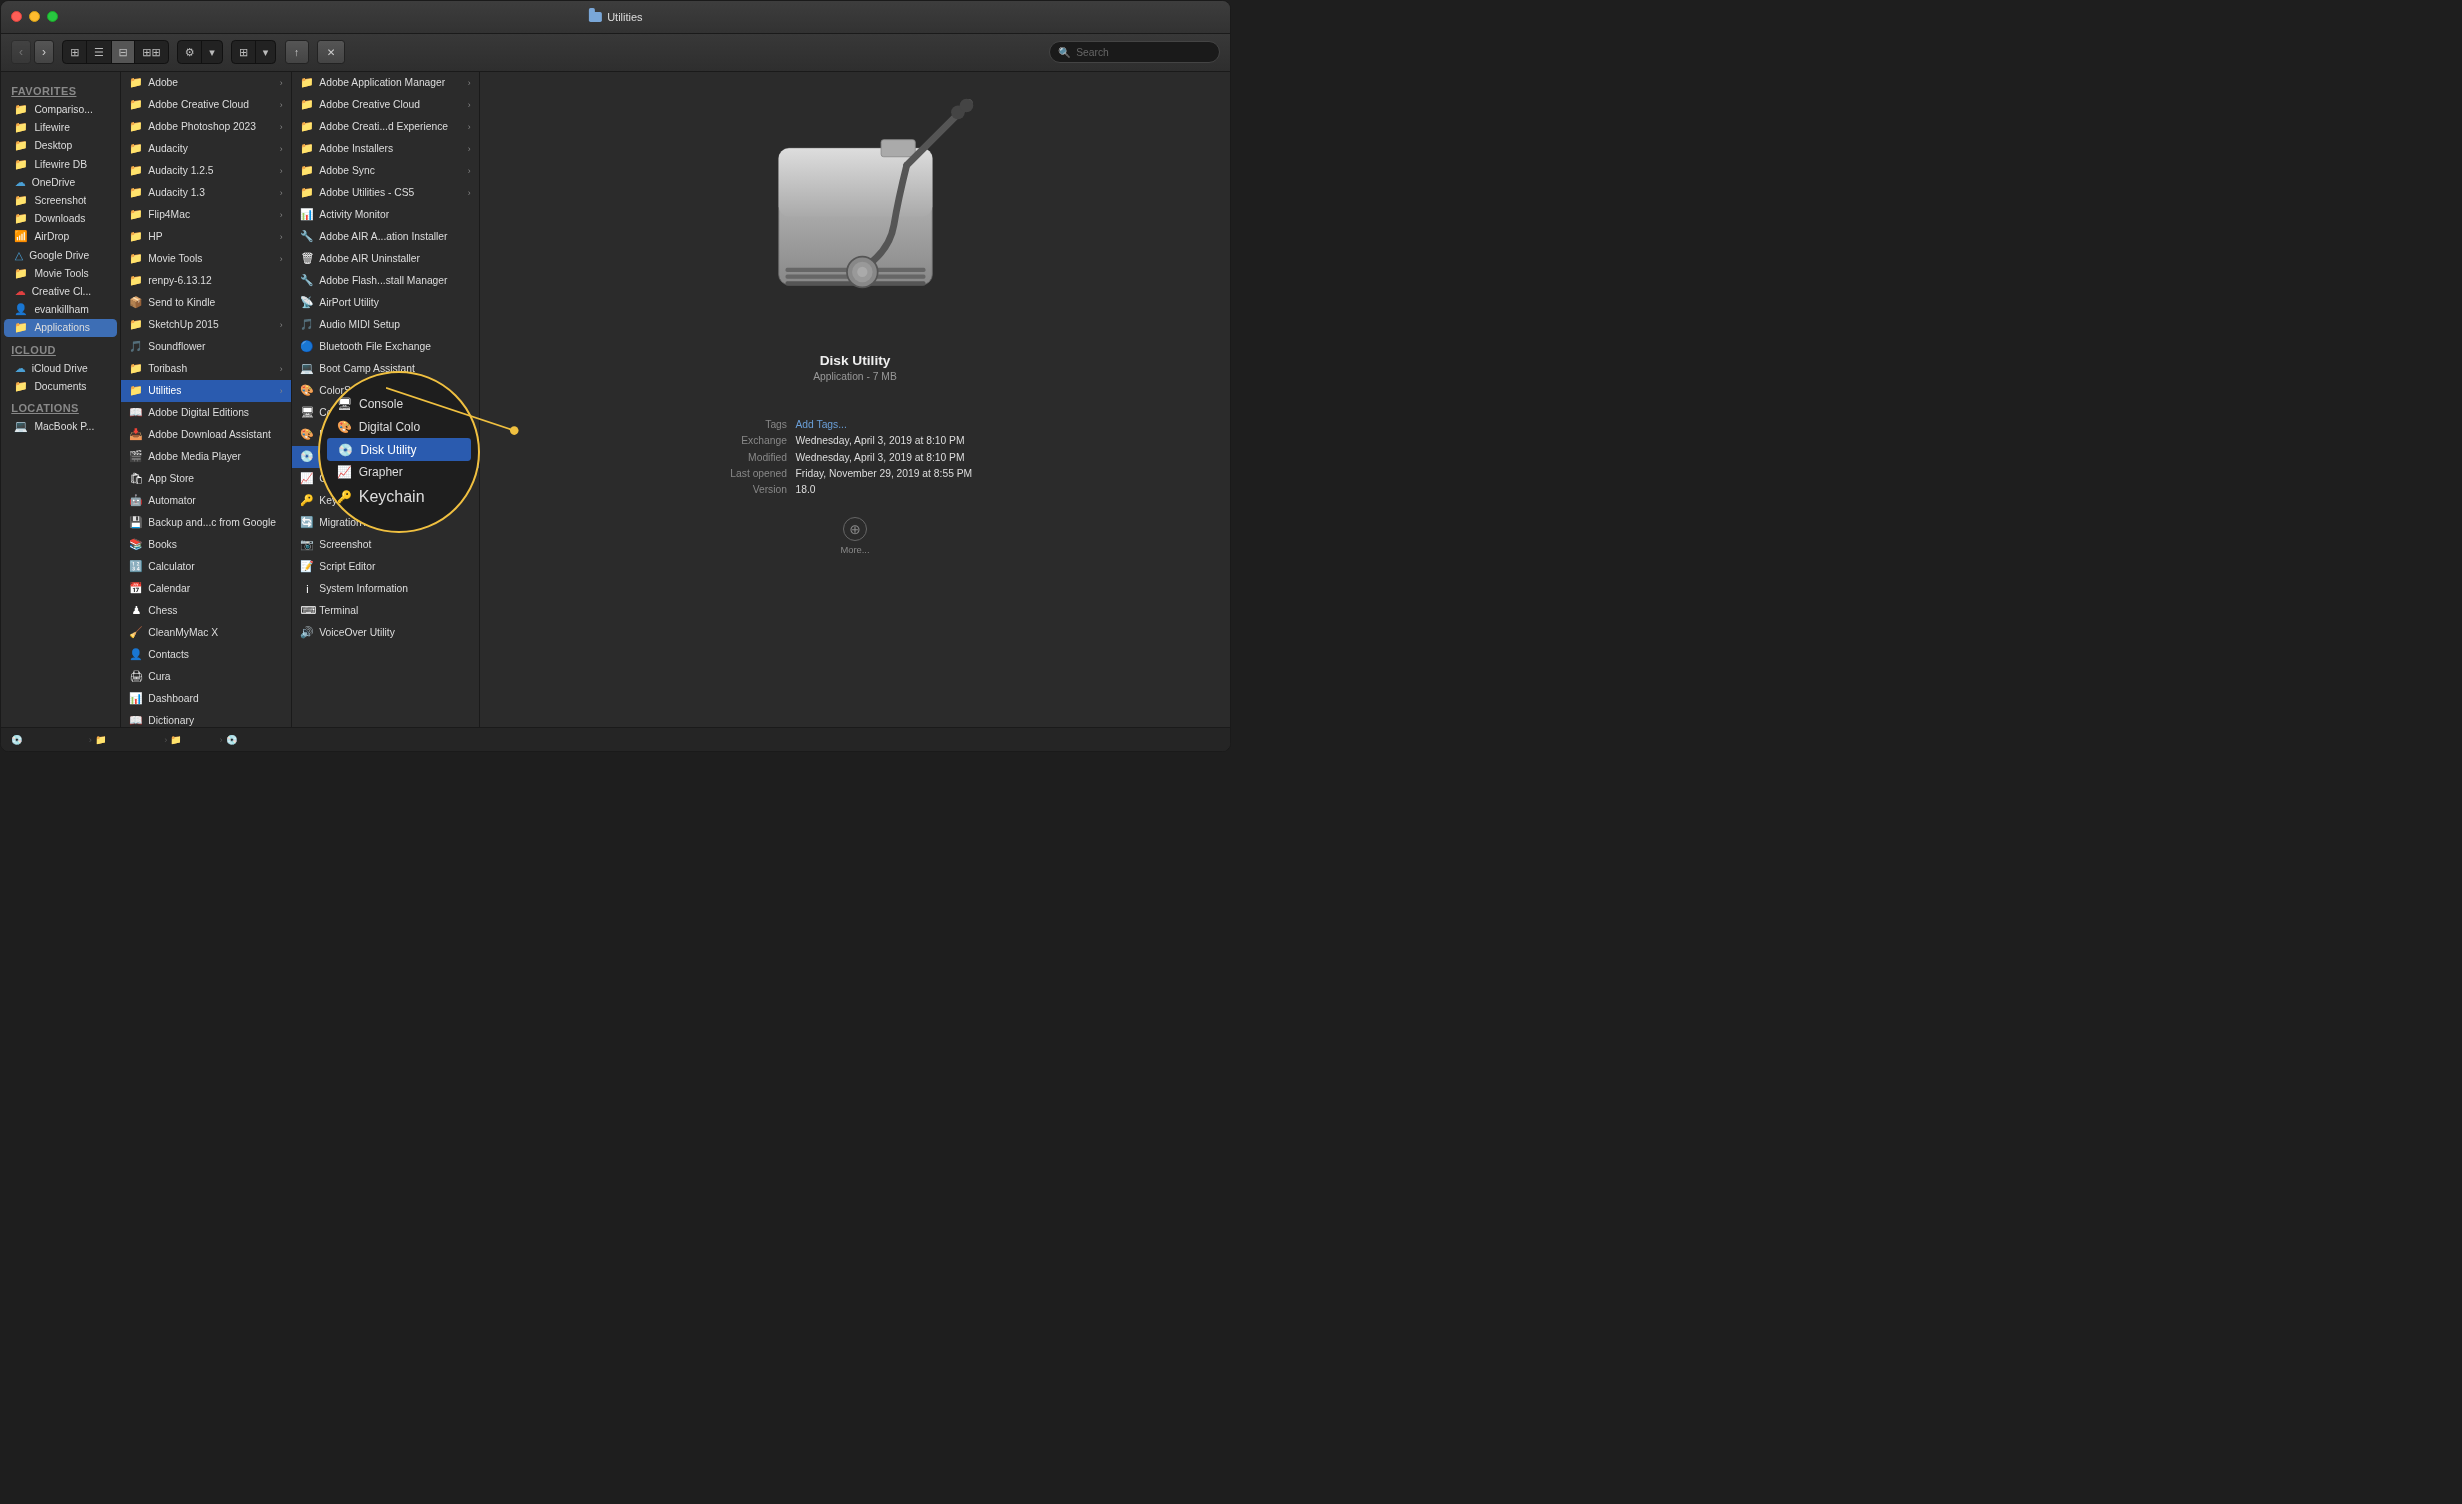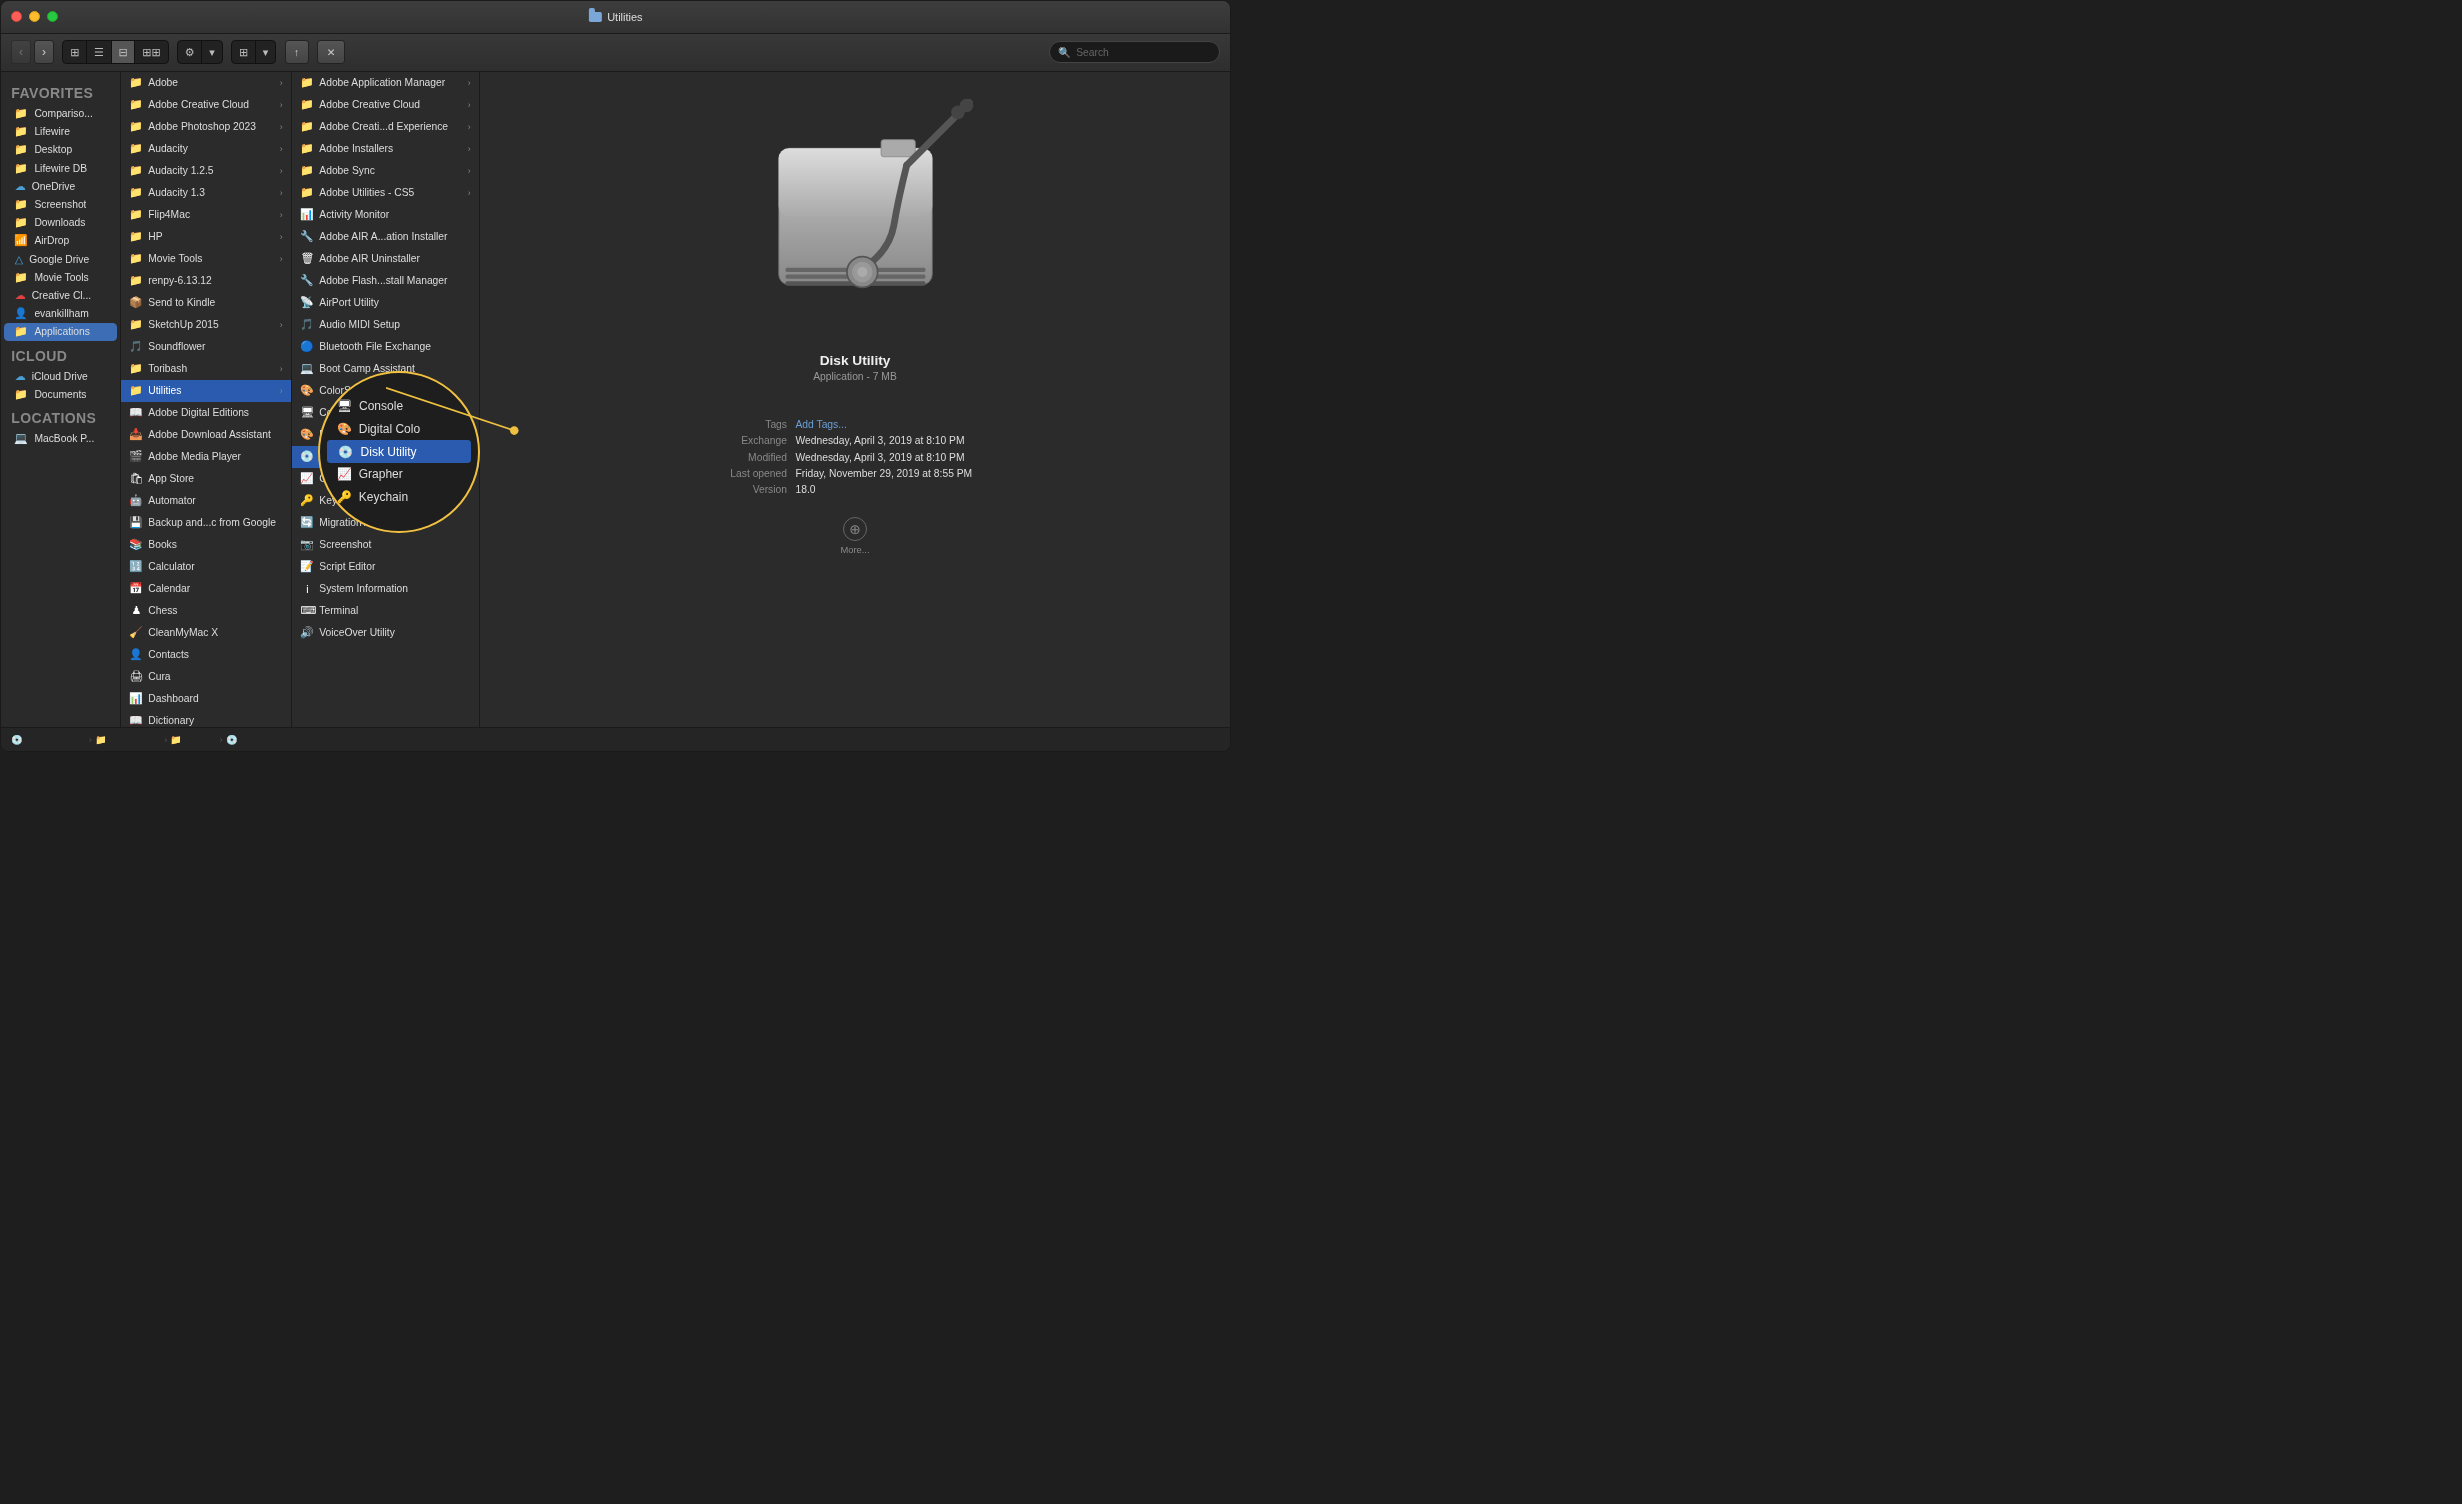--- a/index.html
+++ b/index.html
@@ -172,26 +172,27 @@
     
     .sidebar {
       width: 120px;
       background: #2a2a2a;
       border-right: 0.9px solid #1a1a1a;
       overflow-y: auto;
       flex-shrink: 0;
       padding: 6.8px 0;
     }
     .sidebar-section-label {
-      font-size: 14px;
+      font-size: 11px;
       font-weight: 600;
       color: #888;
       padding: 6.8px 10.3px 3.4px;
       text-transform: uppercase;
       letter-spacing: 0.4px;
+      text-decoration: underline;
     }
     .sidebar-item {
       display: flex;
       align-items: center;
       gap: 6px;
       padding: 2.6px 10.3px;
       cursor: pointer;
       border-radius: 4.3px;
       margin: 0 3.4px;
     }
@@ -806,21 +807,21 @@
             <div style="display:flex;align-items:center;padding:4.3px 12px;gap:6.8px;background:#2a5baf;border-radius:3.4px;margin:0 6.8px;">
               <span style="font-size:12px;">💿</span>
               <span style="color:#fff;font-size:12px;font-weight:500;">Disk Utility</span>
             </div>
             <div style="display:flex;align-items:center;padding:4.3px 17px;gap:6.8px;">
               <span style="font-size:12px;">📈</span>
               <span style="color:#ddd;font-size:12px;">Grapher</span>
             </div>
             <div style="display:flex;align-items:center;padding:4.3px 17px;gap:6.8px;">
               <span style="font-size:12px;">🔑</span>
-              <span style="color:#ddd;font-size:12px;">Keychain</span>
+              <span style="color:#ddd;font-size:16px;">Keychain</span>
             </div>
           </div>
         </div>
       </div>
     </div>
   </div>
 
   <div class="breadcrumb">
     <span class="breadcrumb-icon">💿</span>
     <span class="breadcrumb-item">Macintosh HD</span>

